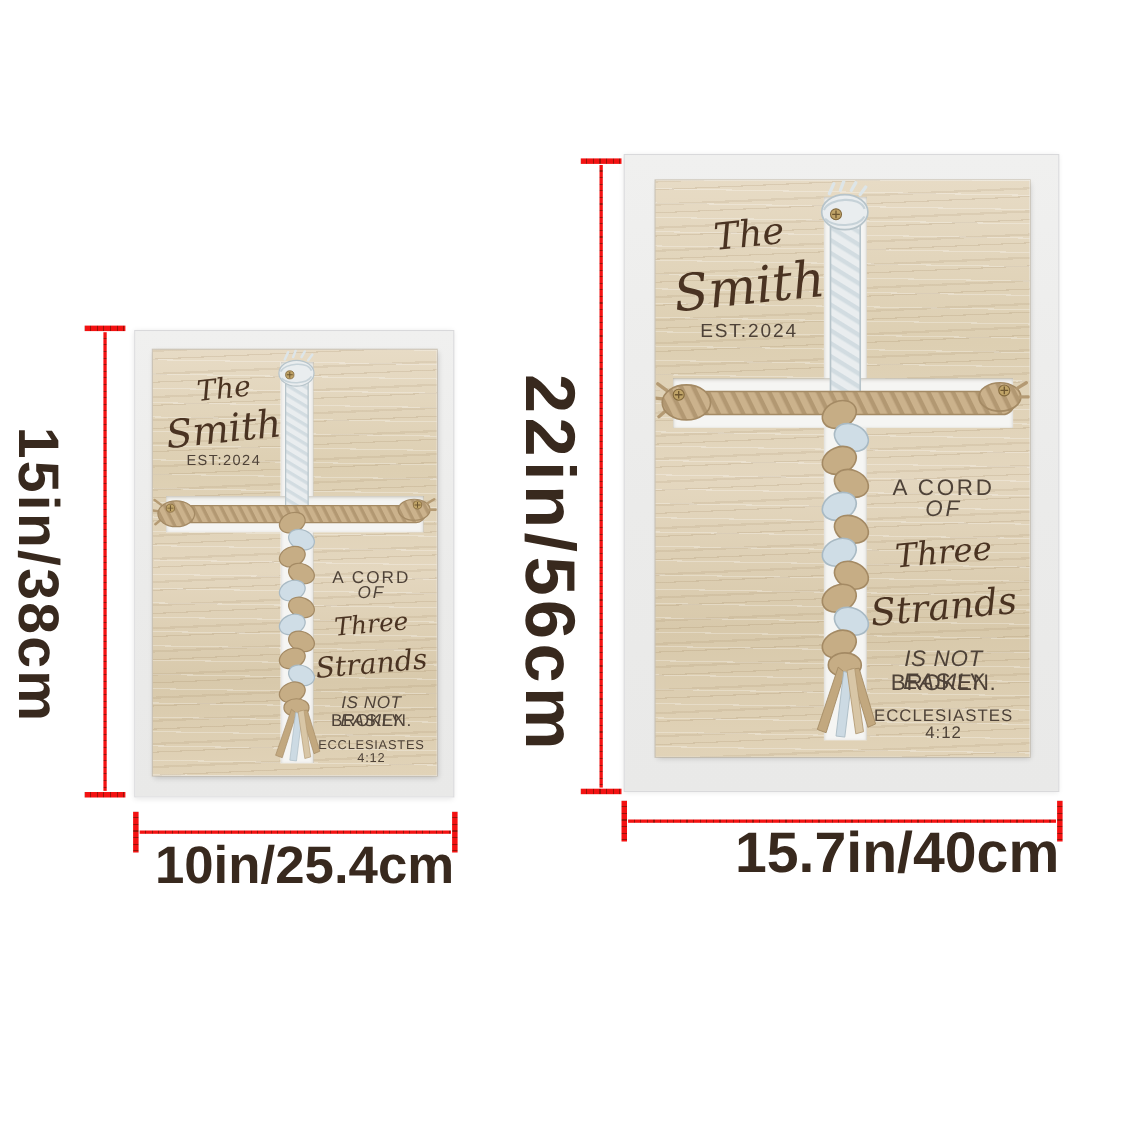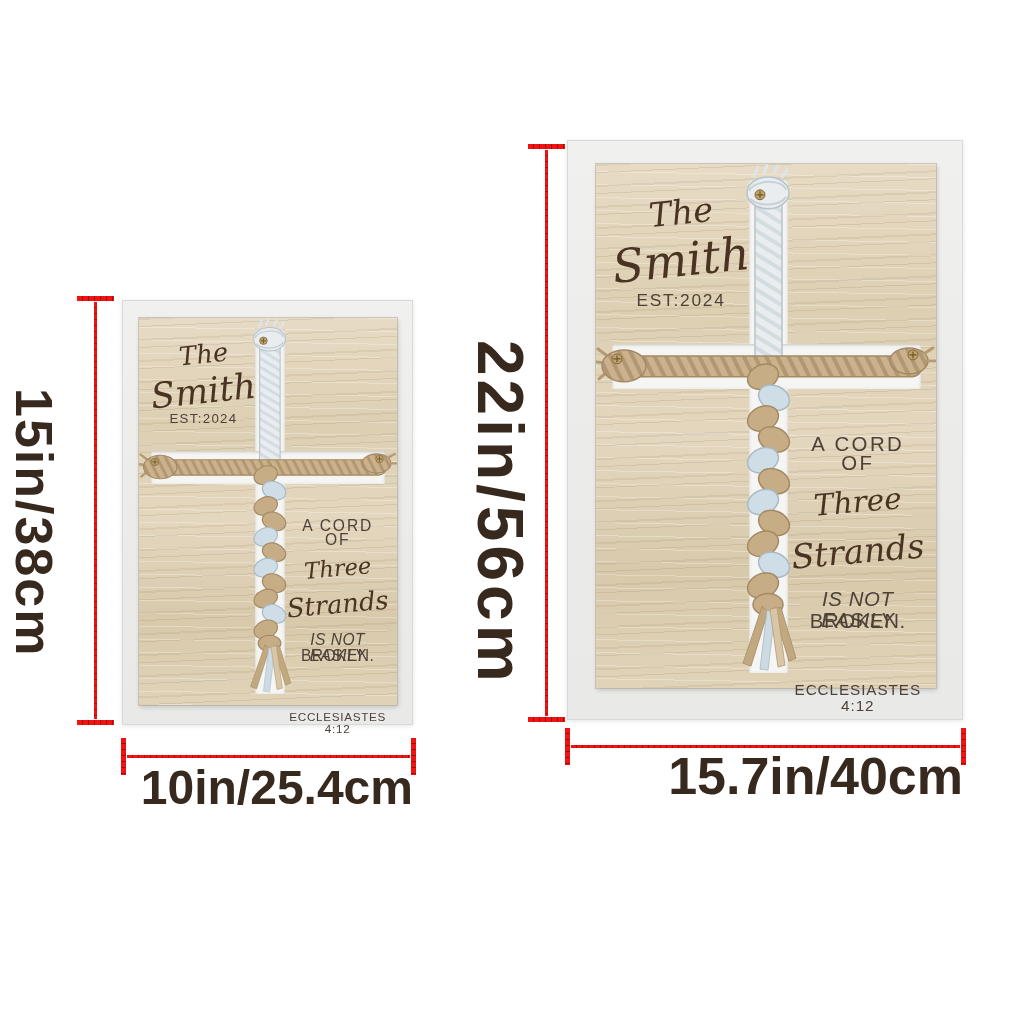--- a/index.html
+++ b/index.html
@@ -38,26 +38,26 @@
 
   
   .t { position:absolute; z-index:3; line-height:1; text-align:center; }
   .script { font-family:"DejaVu Serif", serif; font-style:italic; color:#4a3322; }
   .sans   { color:#4e4238; }
   .t-the   { left:5%;  width:40%; top:6.2%;  font-size:3.3em; transform:rotate(-6deg); }
   .t-smith { left:2%;  width:46%; top:14.2%; font-size:4.5em; transform:rotate(-6deg); }
   .t-est   { left:5%;  width:40%; top:24.4%; font-size:1.7em; letter-spacing:.1em; }
   .vt      { left:55%; width:44%; }
   .t-v1 { top:51.6%; font-size:2em;  letter-spacing:.12em; }
-  .t-v2 { top:55.2%; font-size:2em;  letter-spacing:.12em; }
+  .t-v2 { top:55.2%; font-size:2em;  letter-spacing:.12em;font-style:italic; }
   .t-v3 { top:61.8%; font-size:2.9em; transform:rotate(-5deg); }
   .t-v4 { top:70.8%; font-size:3.3em; transform:rotate(-5deg); }
   .t-v5 { top:81.2%; font-size:2em;  letter-spacing:.03em;font-style:italic; }
   .t-v6 { top:85.4%; font-size:2em;  letter-spacing:.03em; }
-  .t-v7 { top:91.5%; font-size:1.5em; letter-spacing:.06em;margin-top:39px; }
+  .t-v7 { top:91.5%; font-size:1.5em; letter-spacing:.06em; }
 
   
   .dim-v {
     position:absolute; width:3px;
     background:repeating-linear-gradient(180deg,#f31212 0 5px,#9b1208 5px 6px);
   }
   .dim-v::before,.dim-v::after {
     content:""; position:absolute; left:-17px; width:37px; height:5px;
     background:repeating-linear-gradient(90deg,#f31212 0 5px,#9b1208 5px 6px);
   }

